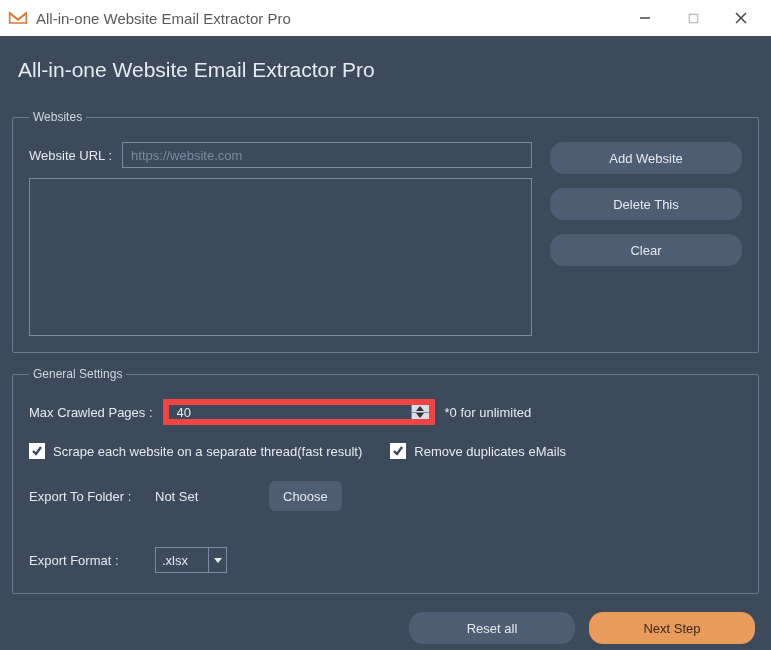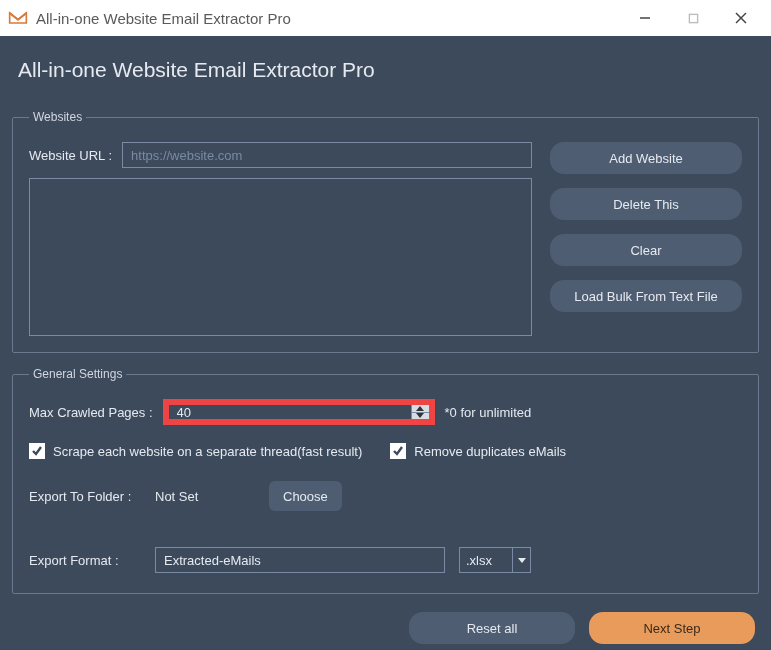--- a/index.html
+++ b/index.html
@@ -278,21 +278,20 @@
         <div class="url-row">
           <span class="label">Website URL :</span>
           <input class="text-input" type="text" placeholder="https://website.com" style="">
         </div>
         <div class="listbox"></div>
       </div>
       <div class="websites-right">
         <button class="btn">Add Website</button>
         <button class="btn">Delete This</button>
         <button class="btn">Clear</button>
-        <button class="btn">Load Bulk From Text File</button>
       </div>
     </div>
   </fieldset>
 
   <fieldset>
     <legend>General Settings</legend>
 
     <div class="settings-row">
       <span class="label">Max Crawled Pages :</span>
       <div class="num-wrap">
@@ -333,21 +332,20 @@
     </div>
 
     <div class="export-row">
       <span class="label">Export To Folder :</span>
       <span class="notset">Not Set</span>
       <button class="btn-sm">Choose</button>
     </div>
 
     <div class="export-row" style="margin-bottom:4px;margin-top:36px;">
       <span class="label">Export Format :</span>
-      <input class="export-format-input" type="text" value="Extracted-eMails" style="">
       <div class="select">
         <span class="select-val">.xlsx</span>
         <span class="select-arrow">
           <svg width="8" height="5" viewBox="0 0 8 5">
               <polygon points="0,0 8,0 4,5" fill="#e6eaf0"></polygon>
             </svg>
         </span>
       </div>
     </div>
   </fieldset>

